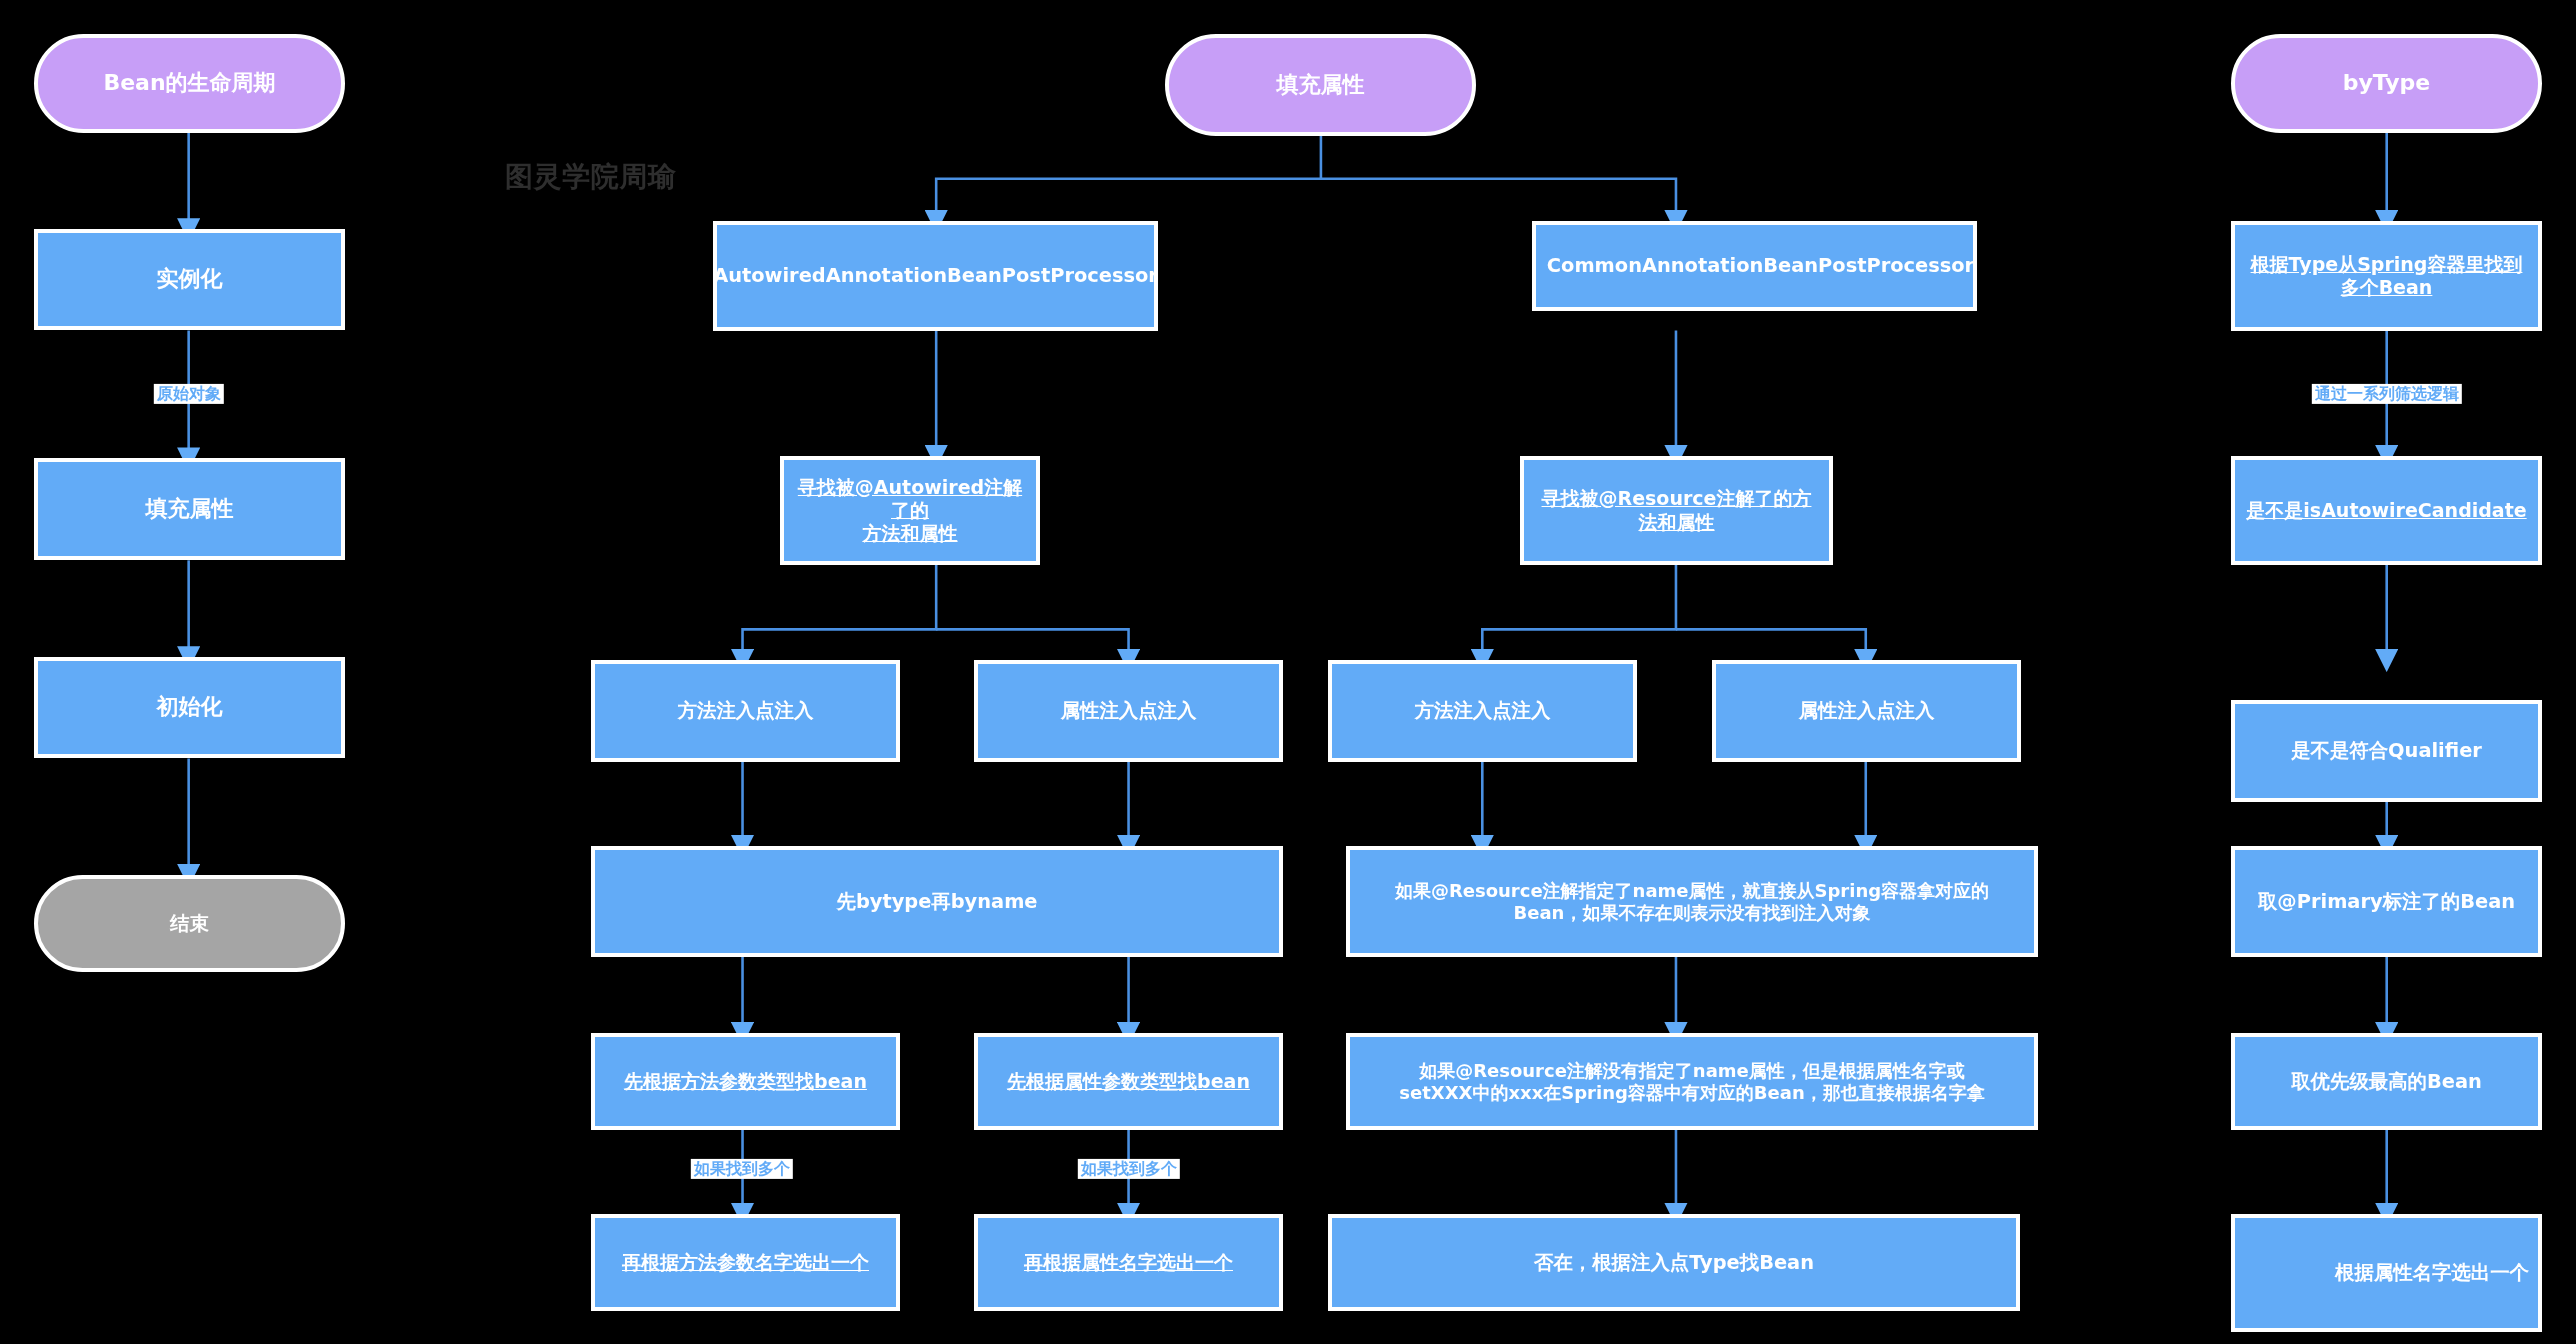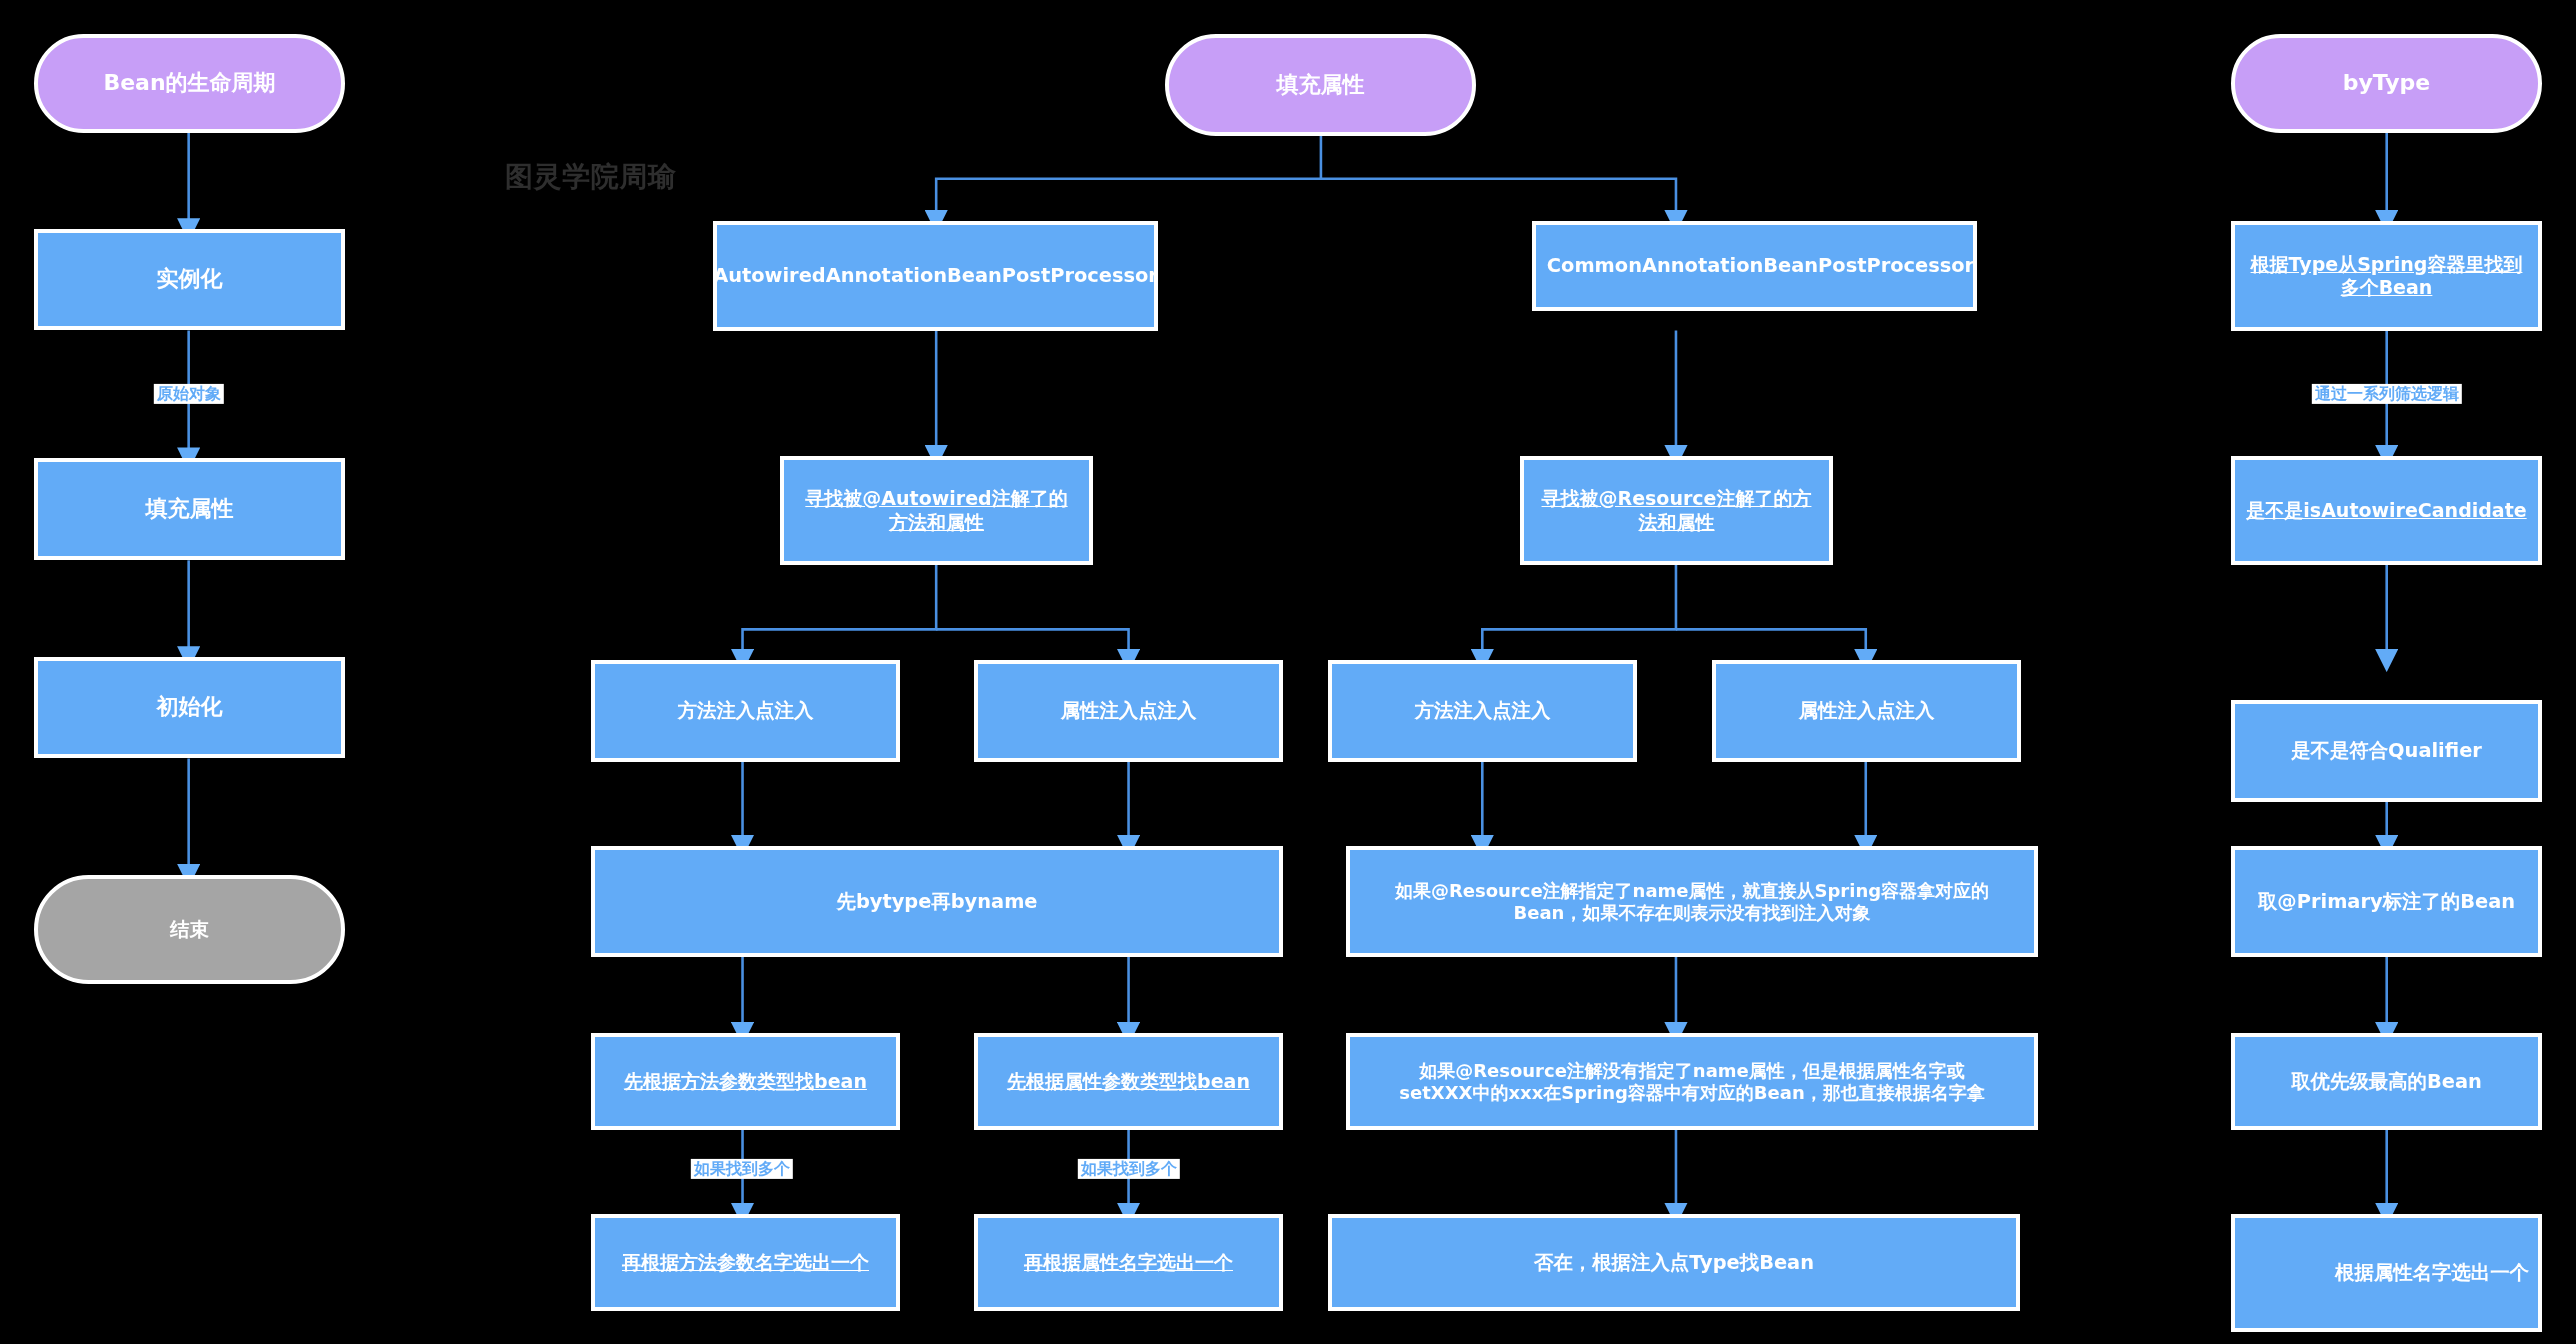--- a/index.html
+++ b/index.html
@@ -89,37 +89,37 @@
   <div class="edge-label" style="left:189px;top:394px;">原始对象</div>
 
   <div class="node n-proc fs-34" style="left:34px;top:458px;width:311px;height:102px;">
     <span class="lbl">填充属性</span>
   </div>
 
   <div class="node n-proc fs-34" style="left:34px;top:657px;width:311px;height:101px;">
     <span class="lbl">初始化</span>
   </div>
 
-  <div class="node n-end fs-30" style="left:34px;top:875px;width:311px;height:109px;">
+  <div class="node n-end fs-30" style="left:34px;top:875px;width:311px;height:97px;">
     <span class="lbl">结束</span>
   </div>
 
   <div class="node n-start fs-34" style="left:1165px;top:34px;width:311px;height:102px;">
     <span class="lbl">填充属性</span>
   </div>
 
   <div class="node n-proc fs-30" style="left:713px;top:221px;width:445px;height:110px;">
     <span class="lbl">AutowiredAnnotationBeanPostProcessor</span>
   </div>
 
   <div class="node n-proc fs-30" style="left:1532px;top:221px;width:445px;height:90px;padding-left:12px;">
     <span class="lbl">CommonAnnotationBeanPostProcessor</span>
   </div>
 
-  <div class="node n-proc fs-29" style="left:780px;top:456px;width:313px;height:109px;">
+  <div class="node n-proc fs-29" style="left:780px;top:456px;width:260px;height:109px;">
     <span class="lbl">寻找被@Autowired注解了的
 方法和属性</span>
   </div>
 
   <div class="node n-proc fs-29" style="left:1520px;top:456px;width:313px;height:109px;">
     <span class="lbl">寻找被@Resource注解了的方
 法和属性</span>
   </div>
 
   <div class="node n-proc fs-30" style="left:591px;top:660px;width:309px;height:102px;">

